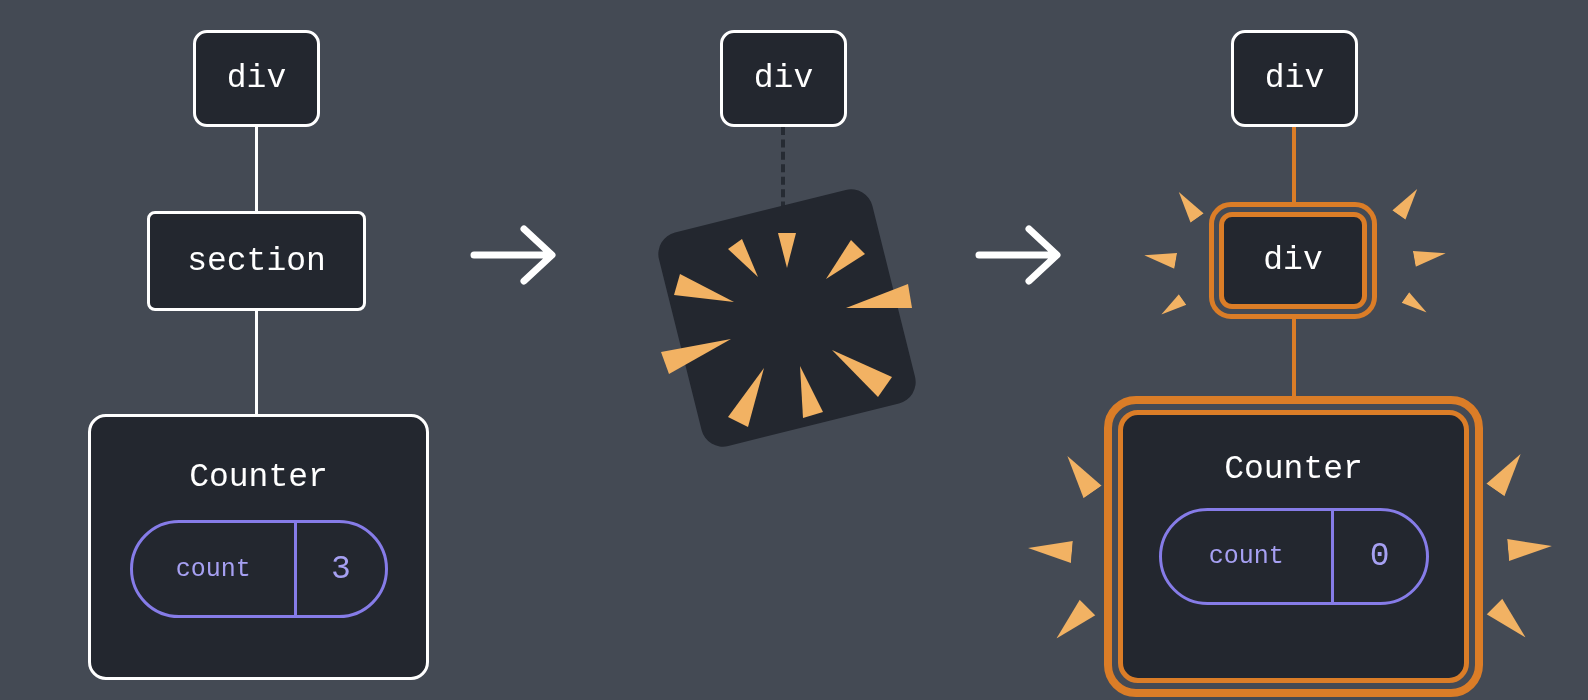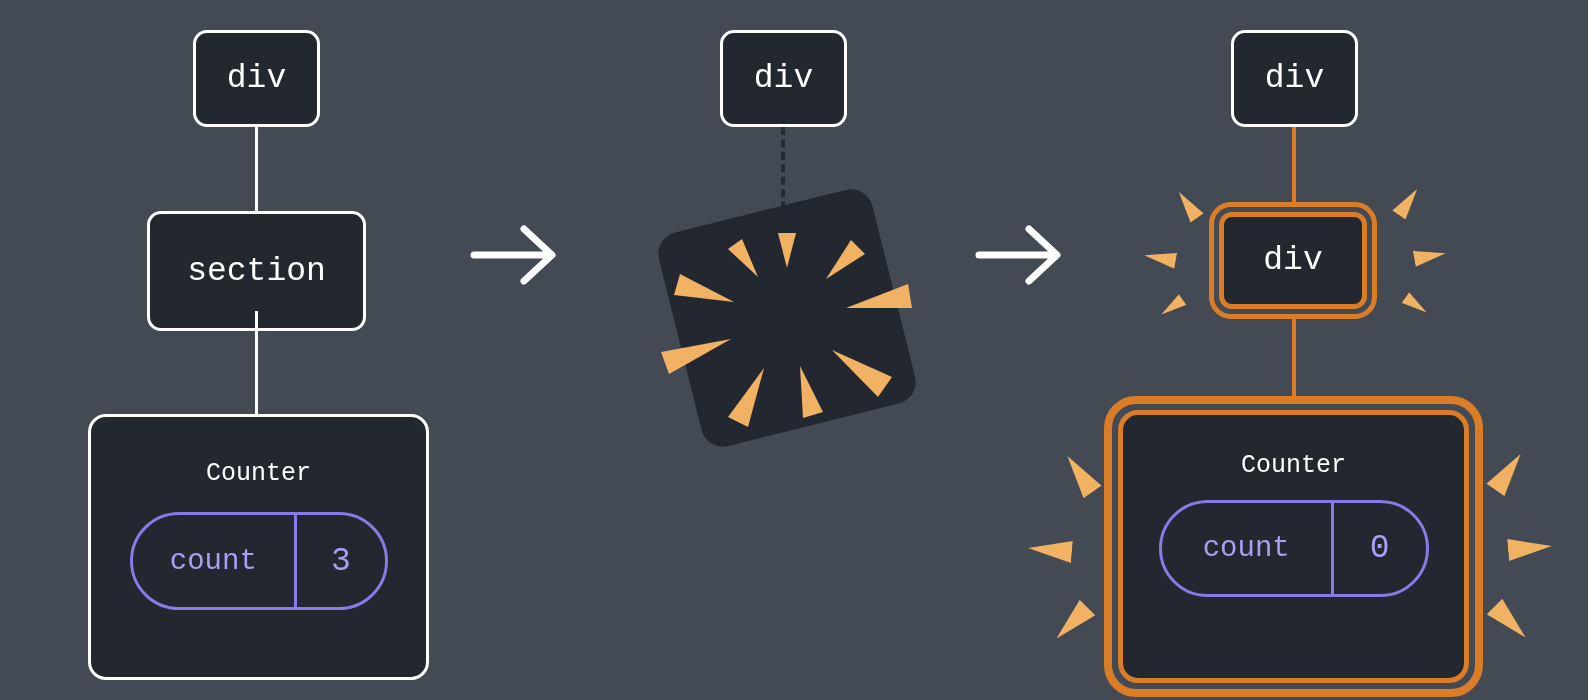--- a/index.html
+++ b/index.html
@@ -57,40 +57,40 @@
     background: var(--node-fill);
     border: 3px solid var(--node-border);
     border-radius: 18px;
     display: flex;
     flex-direction: column;
     align-items: center;
     color: var(--text);
   }
   .component-title {
     margin-top: 42px;
-    font-size: 25px;
+    font-size: 33px;
     font-weight: 500;
     color: var(--text);
     text-align: center;
   }
   .pill {
     display: flex;
     border: 3px solid var(--pill-border);
     border-radius: 60px;
     margin-top: 24px;
     overflow: hidden;
   }
   .pill-key {
     flex: 1.85;
     display: flex;
     align-items: center;
     justify-content: center;
     border-right: 3px solid var(--pill-border);
     color: var(--pill-text);
-    font-size: 29px;
+    font-size: 25px;
   }
   .pill-value {
     flex: 1;
     display: flex;
     align-items: center;
     justify-content: center;
     color: var(--pill-text);
     font-size: 33px;
   }
   .halo {
@@ -147,21 +147,21 @@
 <body>
 
 <div class="canvas">
 
   <div class="node" style="left:193px; top:30px; width:127px; height:97px;">
     <span>div</span>
   </div>
 
   <div class="connector" style="left:255px; top:127px; height:84px;"></div>
 
-  <div class="node" style="left:147px; top:211px; width:219px; height:120px;">
+  <div class="node" style="left:147px; top:211px; width:219px; height:100px;border-radius:8px;">
     <span>section</span>
   </div>
 
   <div class="connector" style="left:255px; top:311px; height:103px;"></div>
 
   <div class="component" style="left:88px; top:414px; width:341px; height:266px;">
     <div class="component-title">Counter</div>
     <div class="pill" style="width:258px; height:98px;">
       <span class="pill-key">count</span>
       <span class="pill-value">3</span>

